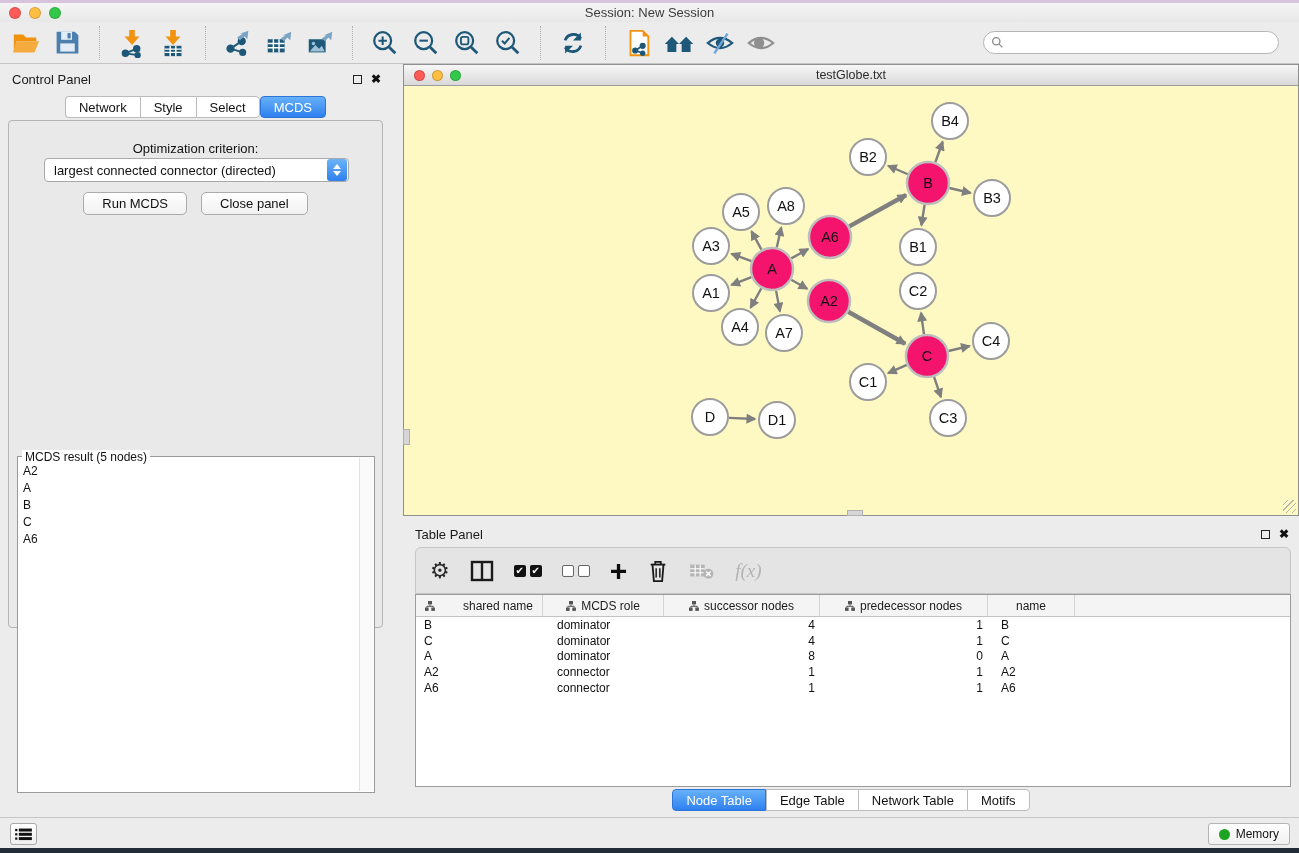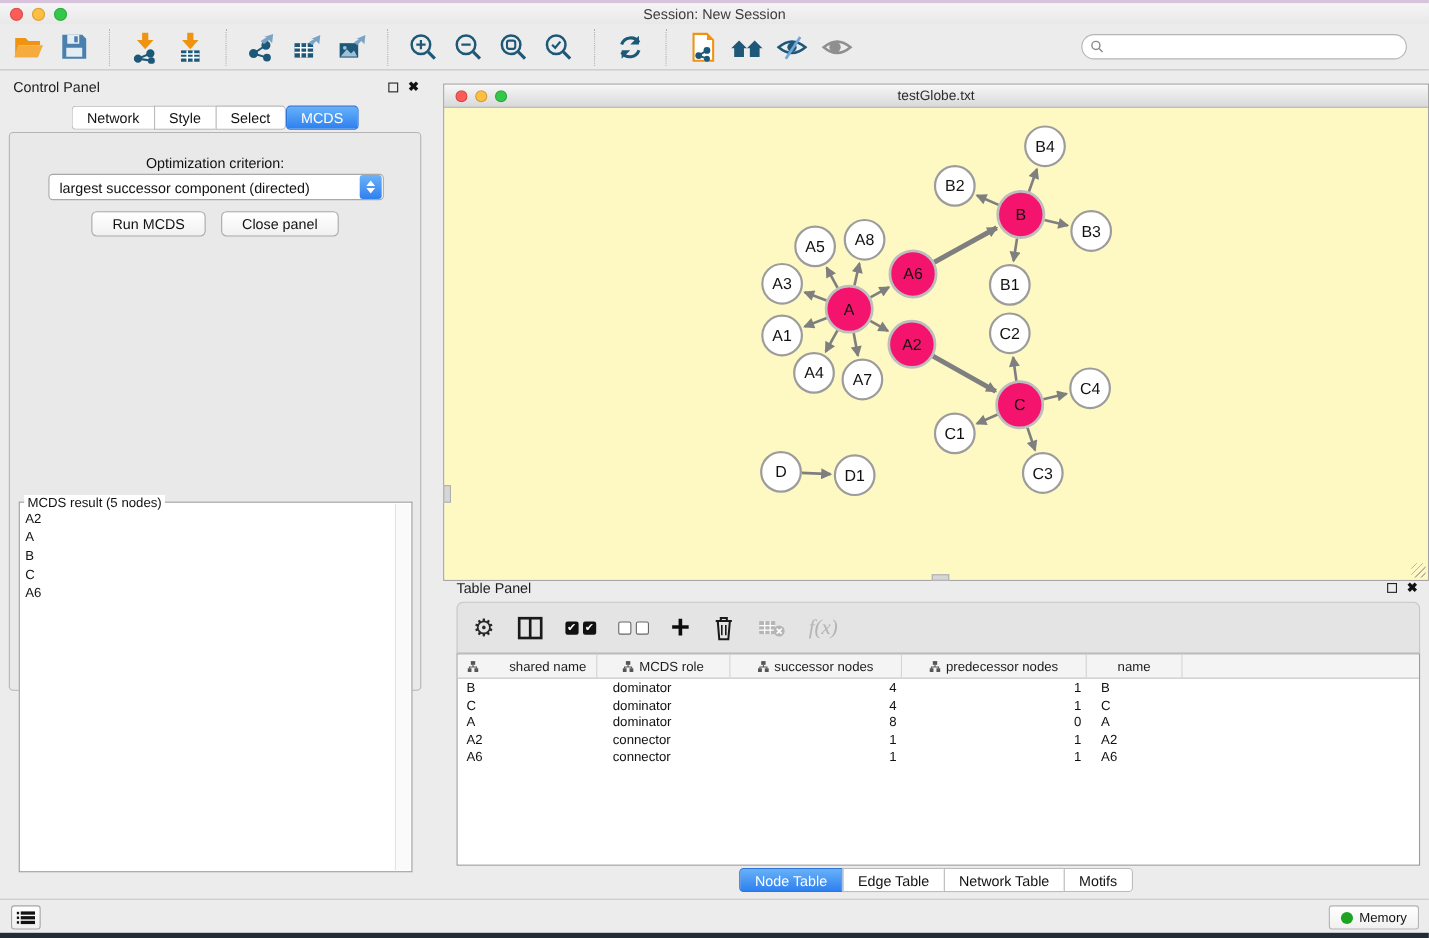--- a/index.html
+++ b/index.html
@@ -53,21 +53,21 @@
   .push-btn { font-size:13px; color:#111; background:linear-gradient(#ffffff,#f1f1f1); border:1px solid #ababab;
     border-radius:5px; padding:3px 18px; height:23px; display:flex; align-items:center; }
   .mcds-box { position:absolute; left:8px; top:335px; width:358px; height:337px; border:1px solid #9a9a9a;
     background:#fff; }
   .mcds-legend { position:absolute; top:-7px; left:4px; background:#fff; padding:0 3px; font-size:12px; color:#111; }
   .mcds-list { position:absolute; left:0; top:5px; bottom:2px; right:16px; overflow:hidden; }
   .mcds-item { font-size:12px; color:#111; padding:1.5px 0 1.5px 5px; }
   .mcds-scroll { position:absolute; right:1px; top:1px; bottom:1px; width:14px; background:#fafafa; border-left:1px solid #e2e2e2; }
 
   
-  .net-window { position:absolute; left:403px; top:76px; width:896px; height:452px;
+  .net-window { position:absolute; left:403px; top:64px; width:896px; height:452px;
     border:1px solid #8f8f8f; background:#fff; }
   .net-titlebar { position:absolute; left:0; top:0; right:0; height:21px;
     background:linear-gradient(#f7f7f7,#d9d9d9); border-bottom:1px solid #9d9d9d; display:flex; align-items:center; }
   .net-lights { display:flex; gap:7px; margin-left:10px; z-index:2; }
   .net-light { width:11px; height:11px; border-radius:50%; border:1px solid rgba(0,0,0,.18); }
   .net-title { position:absolute; left:0; right:0; text-align:center; font-size:12.5px; color:#2d2d2d; }
   .net-canvas { position:absolute; left:0; top:21px; right:0; bottom:0; background:#fef9c3; }
   .net-canvas svg { width:100%; height:100%; display:block; }
   .resize-grip { position:absolute; right:2px; bottom:2px; width:13px; height:13px; opacity:.85;
     background:repeating-linear-gradient(135deg, transparent 0 3px, #aaa 3px 4px); }
@@ -284,21 +284,21 @@
       <div class="seg">
         <div class="seg-btn">Network</div>
         <div class="seg-btn">Style</div>
         <div class="seg-btn last">Select</div>
         <div class="seg-btn active-blue">MCDS</div>
       </div>
     </div>
     <div class="cp-card">
       <div class="opt-label">Optimization criterion:</div>
       <div class="dropdown">
-        <span class="dd-text">largest successor component (directed)</span>
+        <span class="dd-text">largest connected connector (directed)</span>
         <span class="dd-stepper">
           <span class="tri-up"></span>
             <span class="tri-dn"></span>
         </span>
       </div>
       <div class="btn-row">
         <div class="push-btn">Run MCDS</div>
         <div class="push-btn">Close panel</div>
       </div>
       <div class="mcds-box">

